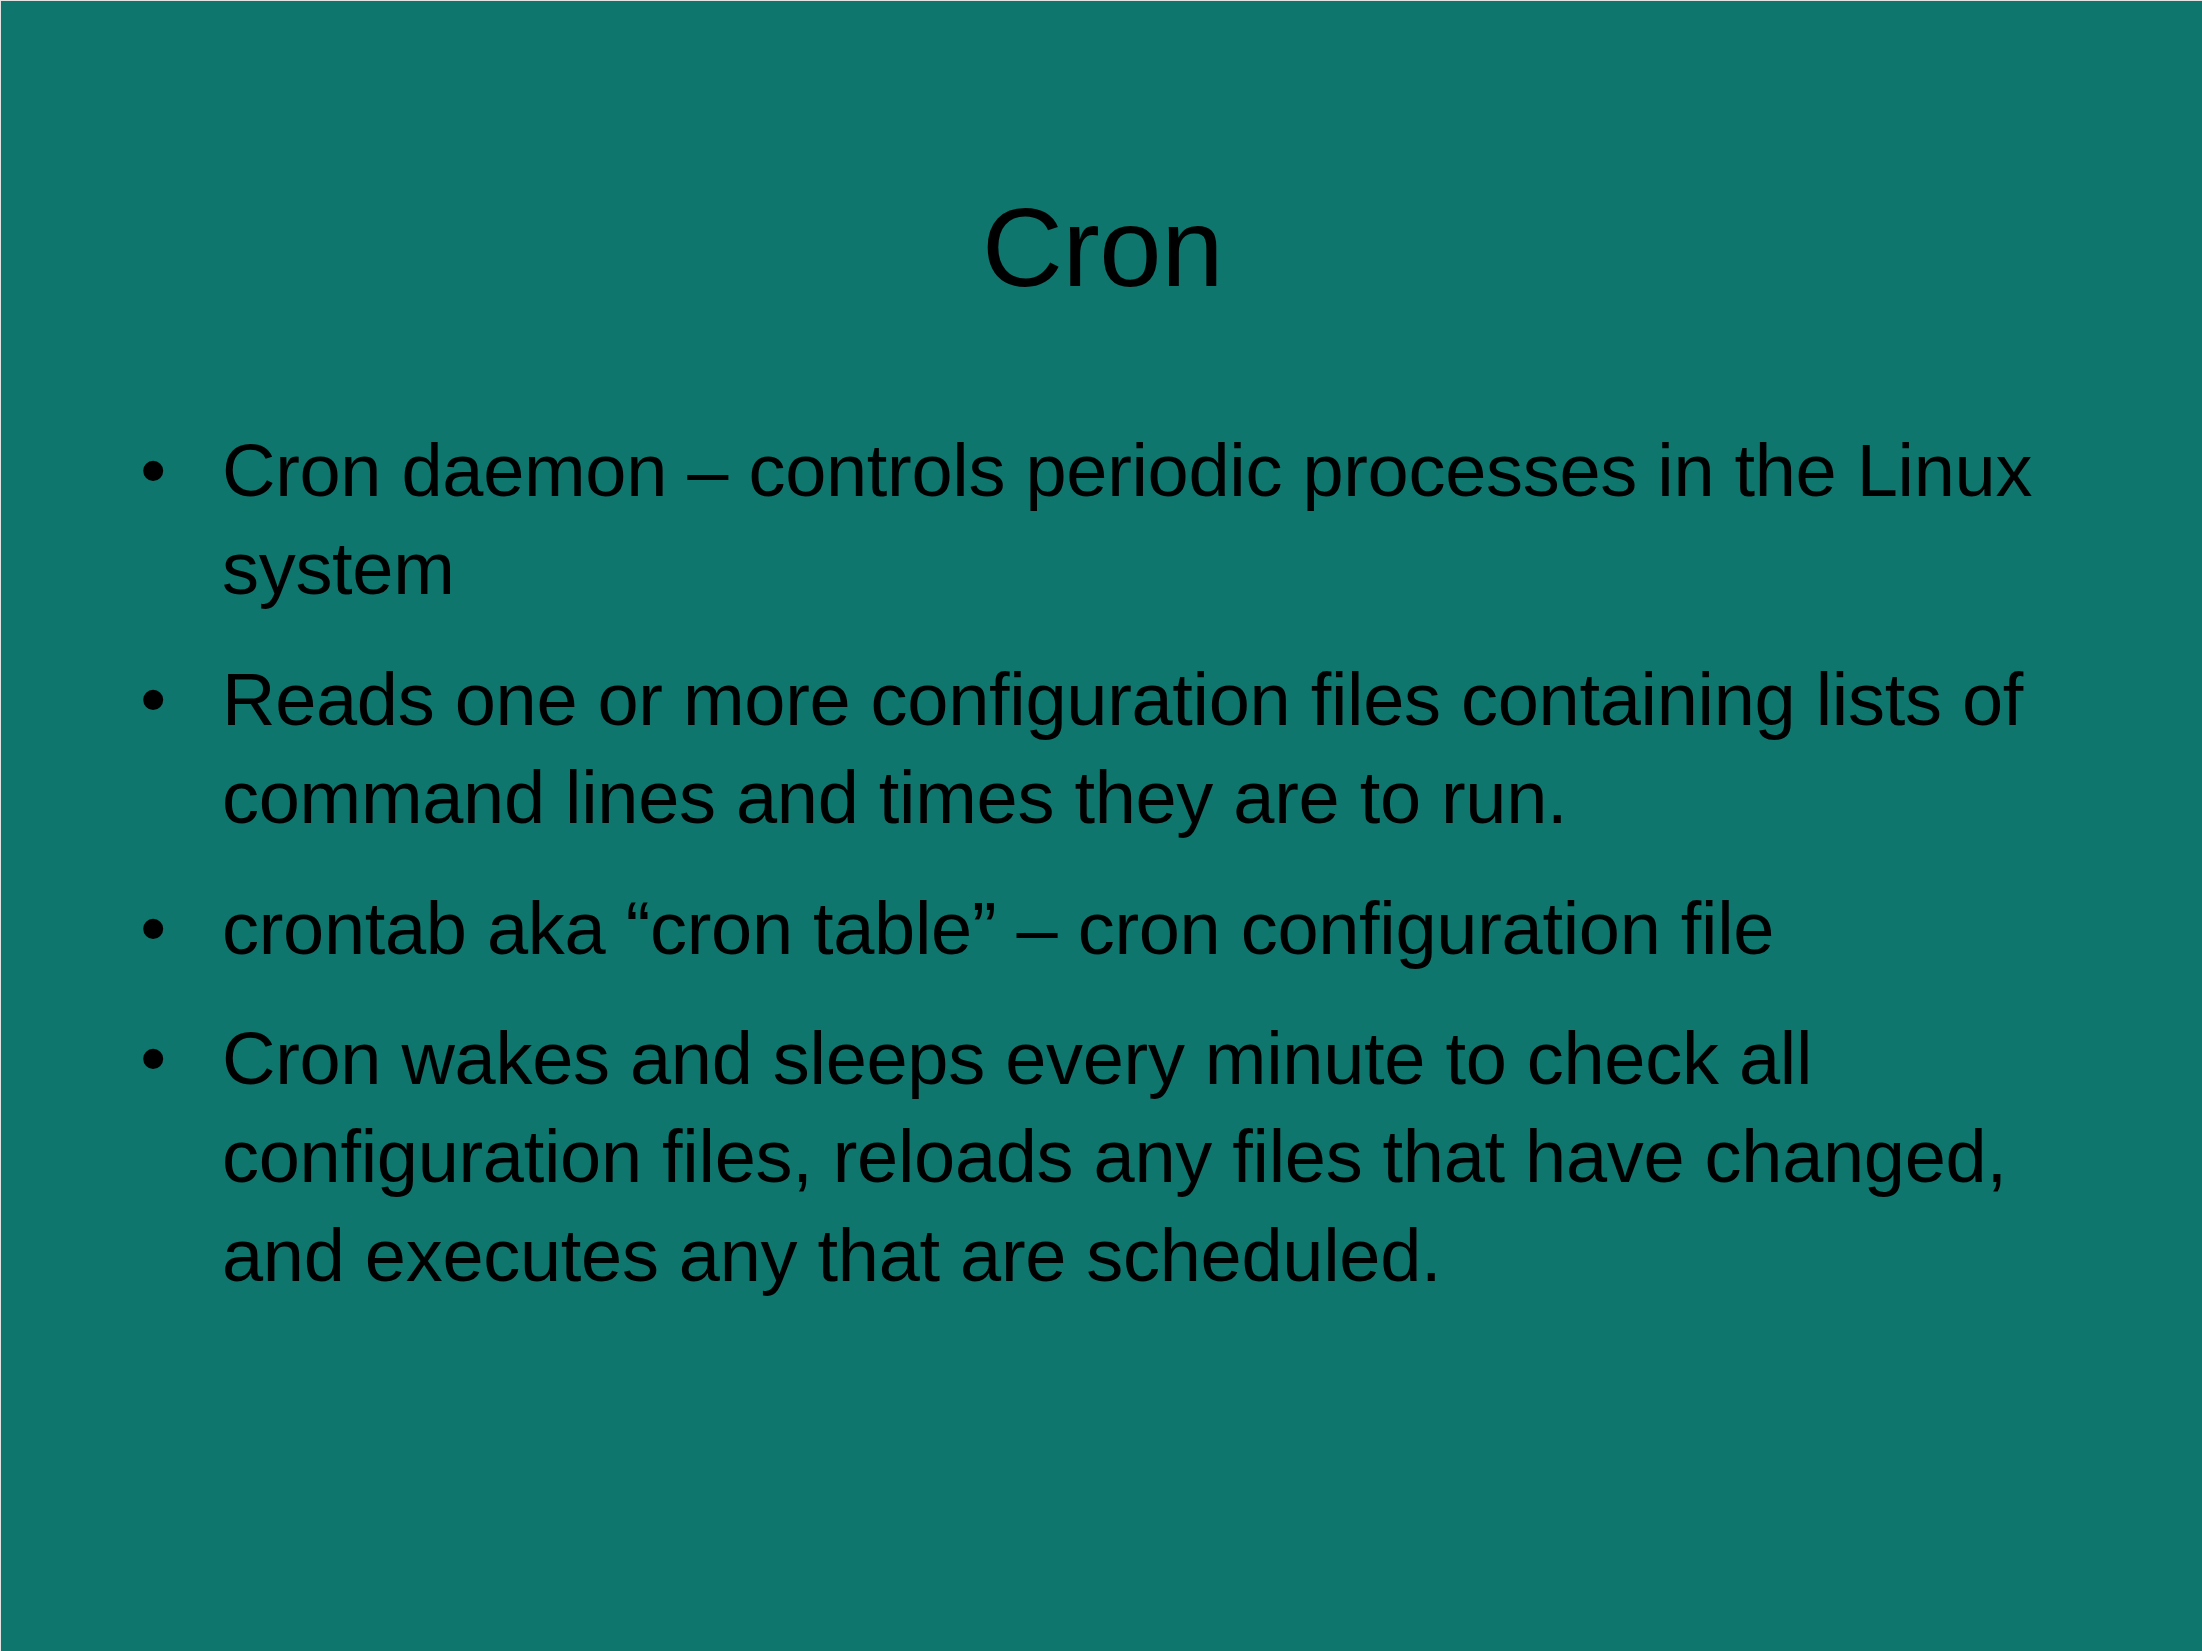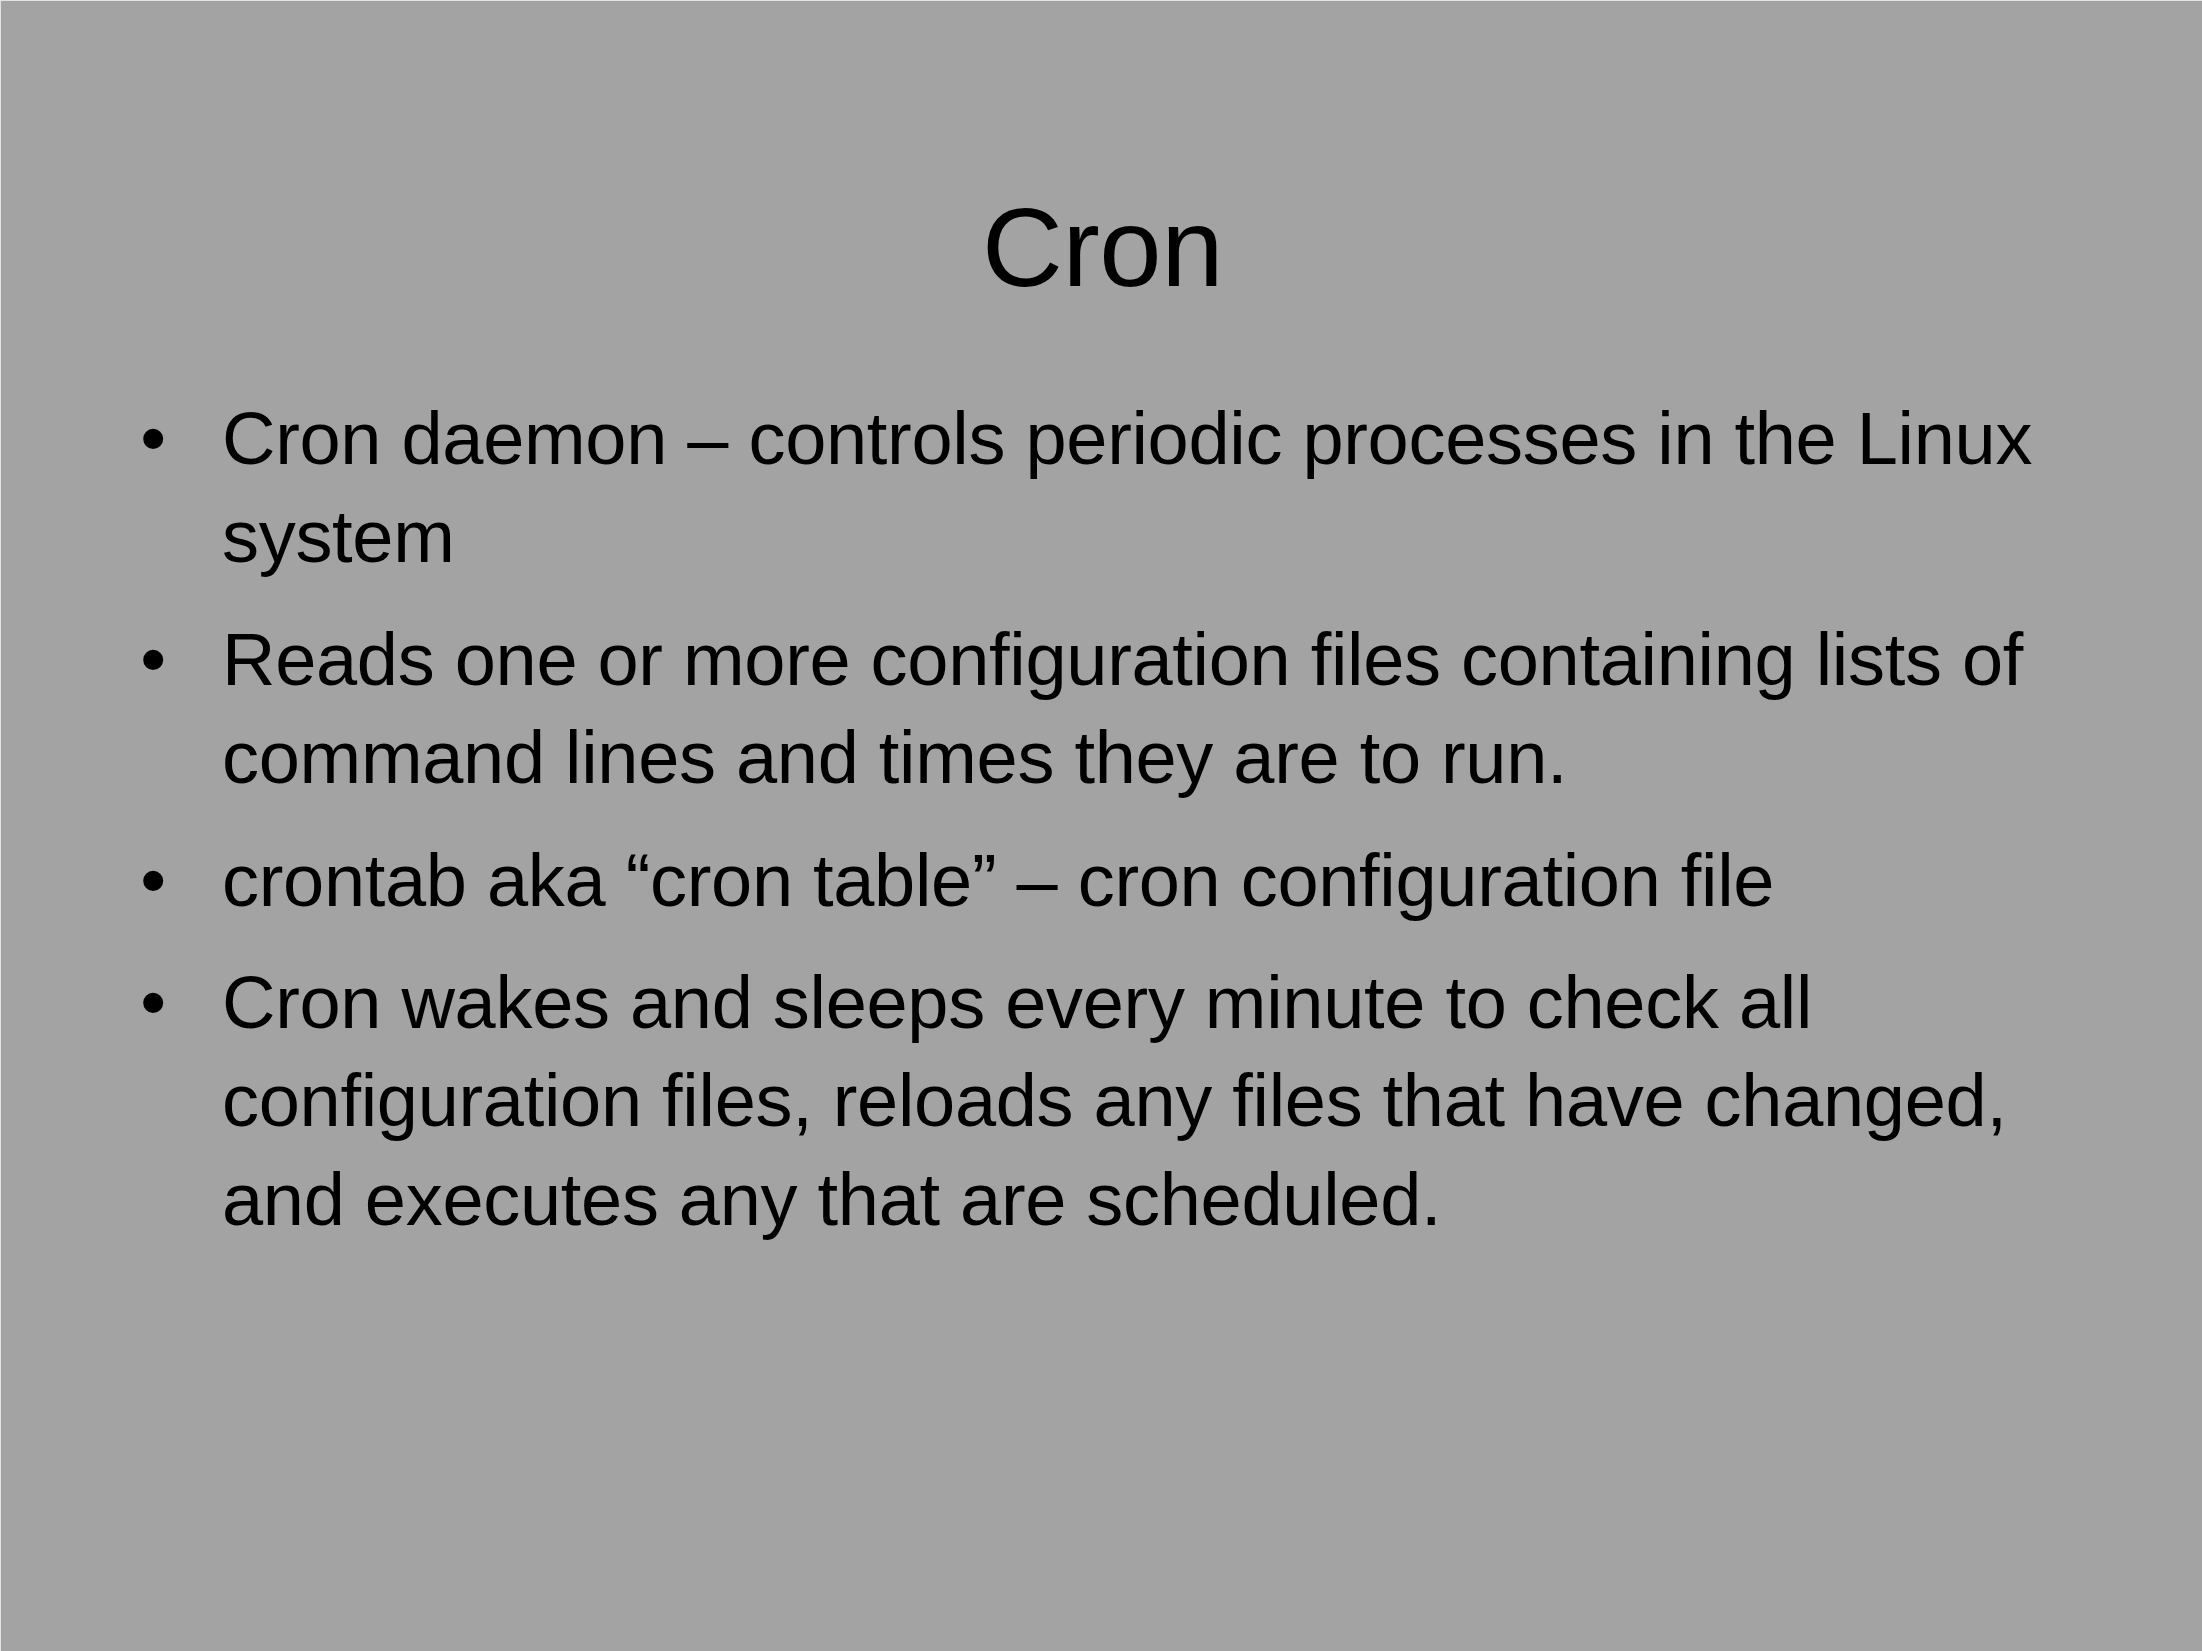--- a/index.html
+++ b/index.html
@@ -15,21 +15,21 @@
     font-family: "Liberation Sans", sans-serif;
     overflow: hidden;
   }
 
   
   #slide {
     position: relative;
     box-sizing: border-box;
     width: 2203px;
     height: 1652px;
-    background: #a3a3a3;
+    background: #0f766e;
     border: 1.7px solid #e3e3e3;
     overflow: hidden;
   }
 
   
   #title-block {
     position: absolute;
     left: 0;
     top: 112px;
     width: 2203px;
@@ -84,20 +84,21 @@
     width: 52px;
     font-size: 74px;
     line-height: 1.33;
     color: #000000;
     text-align: left;
     user-select: none;
   }
 
   span.bullet-text {
     display: block;
+    margin-top: 32px;
   }
 </style>
 </head>
 <body>
 
 <div id="slide">
 
   <div id="title-block">
     <h1 id="slide-title">Cron</h1>
   </div>

